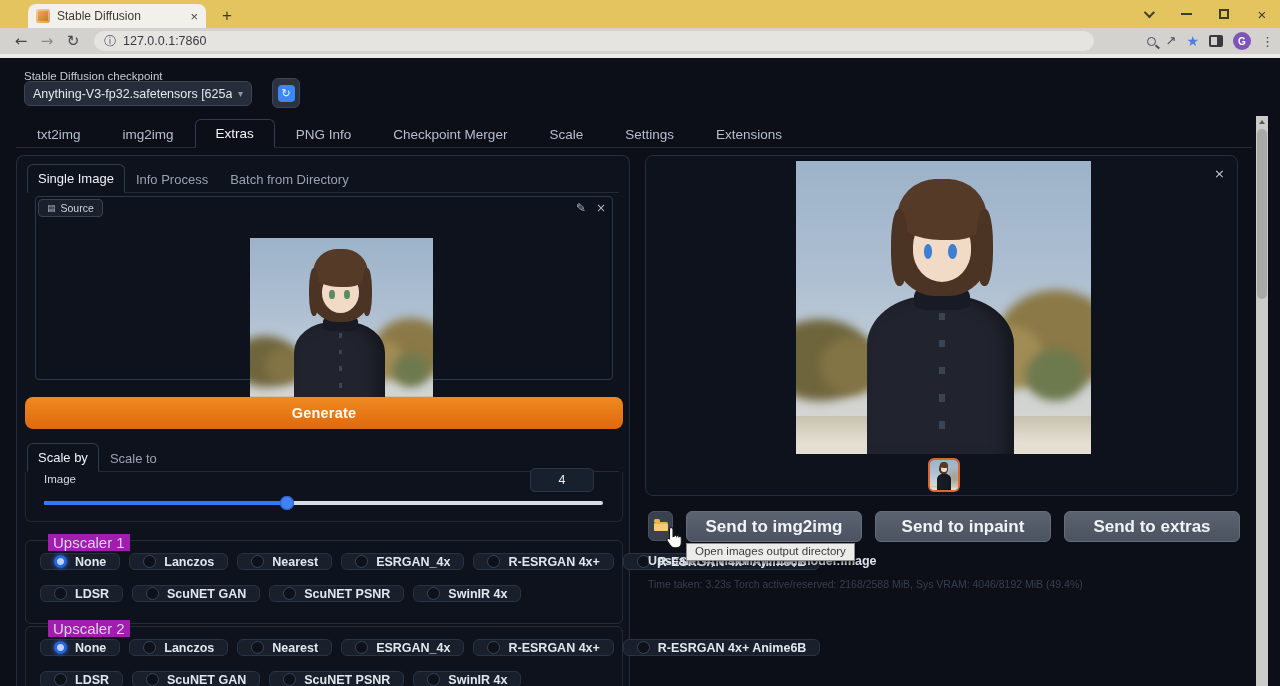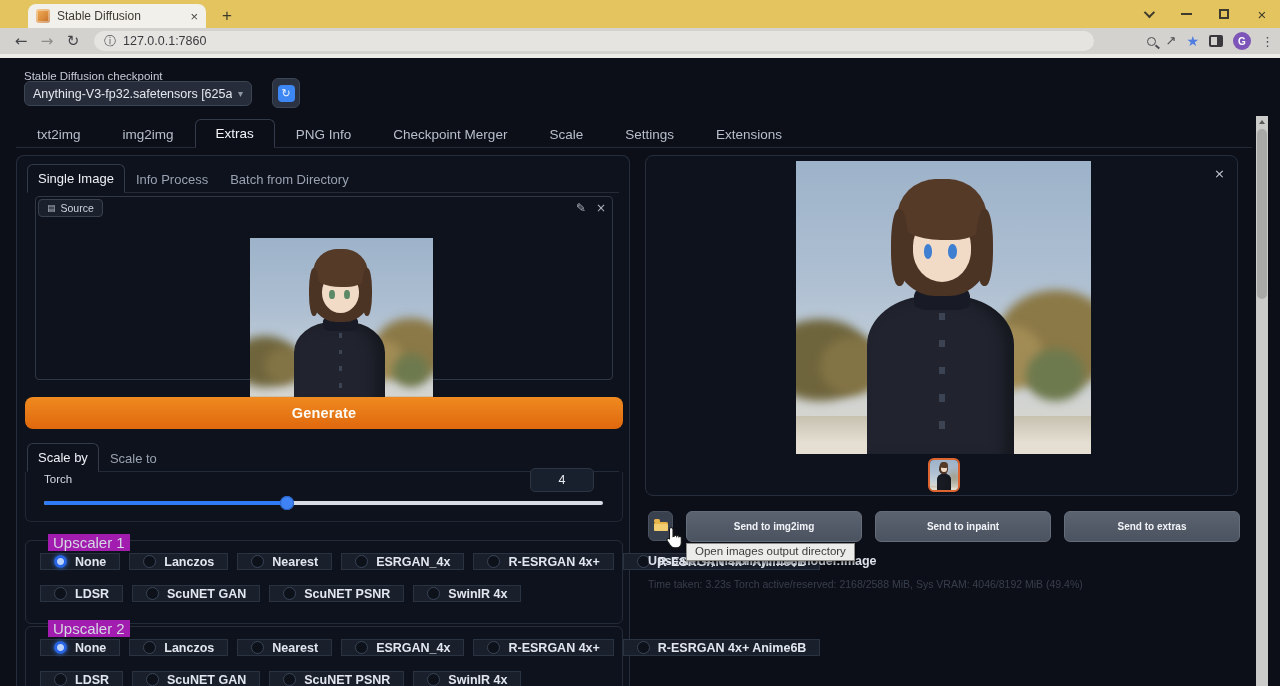--- a/index.html
+++ b/index.html
@@ -81,35 +81,35 @@
   .sl-track { position:absolute; left:0; right:0; top:5px; height:4px; border-radius:2px; background:#d7dbe3; }
   .sl-fill { position:absolute; left:0; top:5px; height:4px; border-radius:2px; background:#2f7bf6; width:43.5%; }
   .sl-knob { position:absolute; left:calc(43.5% - 7px); top:0; width:14px; height:14px; border-radius:50%; background:#3f82f6; box-shadow:0 0 0 1px #2a62c4 inset; }
 
   .fieldset { position:absolute; left:8px; width:598px; border:1px solid #242c3a; border-radius:6px; }
   .fs-u1 { top:384px; height:84px; }
   .fs-u2 { top:470px; height:84px; }
   .fs-legend { position:absolute; left:22px; top:-7px; background:#a21caf; padding:0 5px; font-size:15px; color:#d4d9e2; }
   .chips { position:absolute; left:14px; display:flex; gap:9px; }
   .chips.r1 { top:12px; } .chips.r2 { top:44px; }
-  .chip { display:flex; align-items:center; gap:8px; background:#19202c; border:1px solid #2a3342; border-radius:0; padding:4px 13px; height:17px; }
+  .chip { display:flex; align-items:center; gap:8px; background:#19202c; border:1px solid #2a3342; border-radius:6px; padding:4px 13px; height:17px; }
   .chip-label { font-size:12.5px; font-weight:bold; color:#e2e6ee; white-space:nowrap; }
   .radio { width:13px; height:13px; border-radius:50%; background:#0d1119; border:1px solid #3b4557; }
   .chip.selected .radio { background:radial-gradient(circle at 50% 50%, #bcd3ff 0 3px, #2563eb 4px); border-color:#2f6bdf; box-shadow:0 0 4px #2f6bdf; }
 
   .result-close { position:absolute; right:12px; top:10px; font-size:13px; color:#c3c9d4; font-family:"DejaVu Sans",sans-serif; }
   .result-img { position:absolute; left:150px; top:5px; width:295px; height:293px; }
   .thumb { position:absolute; left:282px; top:302px; width:32px; height:34px; border:2px solid #de6430; border-radius:6px; overflow:hidden; }
 
   .io-row { position:absolute; left:648px; top:453px; width:592px; height:31px; }
   .folder-btn { position:absolute; left:0; top:0; width:25px; height:30px; background:#3a414e; border:1px solid #4a5260; border-radius:6px; display:flex; align-items:center; justify-content:center; }
   .folder-glyph { position:relative; width:14px; height:9px; background:#e8b44c; border-radius:1.5px; }
   .folder-glyph::before { content:""; position:absolute; left:0; top:-3px; width:6px; height:3px; background:#e8b44c; border-radius:1.5px 1.5px 0 0; }
   .folder-glyph::after { content:""; position:absolute; left:0; top:2px; width:14px; height:7px; background:#f3cd71; border-radius:1.5px; }
-  .send-btn { position:absolute; top:0; height:31px; background:linear-gradient(180deg,#5b6370,#4b5260); border:1px solid #656d7b; border-radius:6px; color:#f1f3f7; font-size:10px; font-weight:bold; display:flex; align-items:center; justify-content:center; }
+  .send-btn { position:absolute; top:0; height:31px; background:linear-gradient(180deg,#5b6370,#4b5260); border:1px solid #656d7b; border-radius:6px; color:#f1f3f7; font-size:17px; font-weight:bold; display:flex; align-items:center; justify-content:center; }
   .send-1 { left:38px; width:176px; } .send-2 { left:227px; width:176px; } .send-3 { left:416px; width:176px; }
 
   .tooltip { position:absolute; left:686px; top:485px; height:18px; background:#ececea; border:1px solid #908f8c; box-shadow:1px 2px 3px rgba(0,0,0,.5); padding:1px 8px 0; font-size:11.5px; color:#3b3b38; white-space:nowrap; z-index:6; }
   .info-line { position:absolute; left:648px; top:496px; font-size:12.5px; font-weight:bold; color:#dde1e9; z-index:5; }
   .perf-line { position:absolute; left:648px; top:520px; font-size:10.5px; color:#5a6374; opacity:.55; filter:blur(.6px); z-index:2; }
 
   .cursor-hand { position:absolute; left:664px; top:468px; z-index:9; }
 
   
   .scene { position:relative; width:100%; height:100%; overflow:hidden; background:linear-gradient(180deg,#9db3c9 0%,#aebfd2 40%,#c3cfd8 68%,#d2d4d2 82%,#dcd9ce 100%); }
@@ -242,21 +242,21 @@
     </div>
 
     <div class="generate">Generate</div>
 
     <div class="scaletabs">
 
     <div class="stab selected"><span>Scale by</span></div>
         <div class="stab"><span>Scale to</span></div>
       </div>
     <div class="scalebox">
-      <span class="resize-label">Torch</span>
+      <span class="resize-label">Image</span>
       <span class="resize-val">4</span>
       <div class="slider">
         <div class="sl-track"></div>
         <div class="sl-fill"></div>
         <div class="sl-knob"></div>
       </div>
     </div>
 
     <div class="fieldset fs-u1">
       <span class="fs-legend">Upscaler 1</span>

